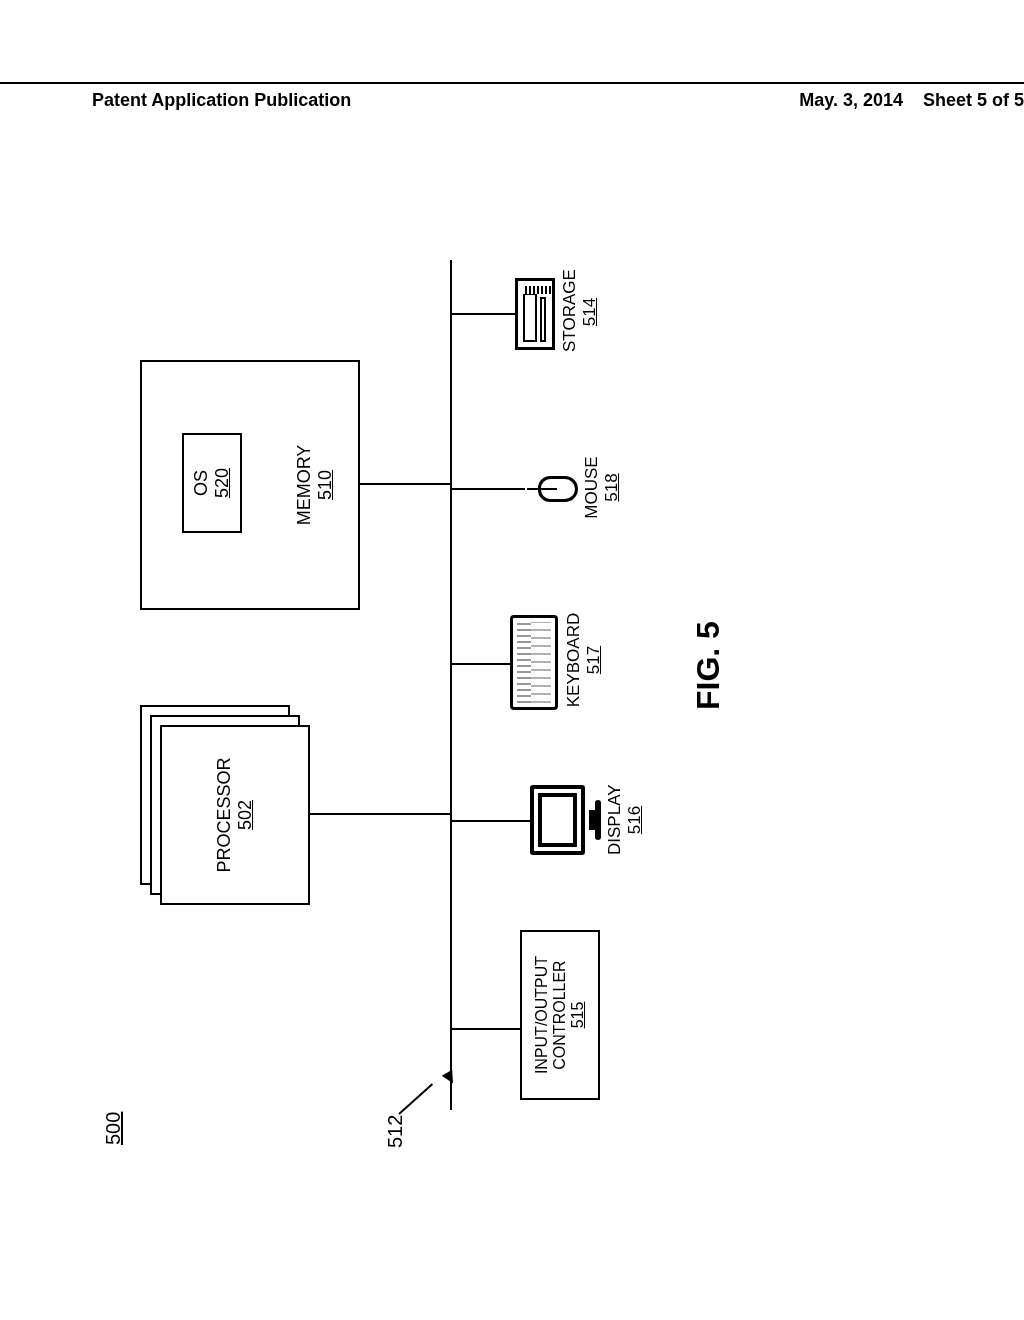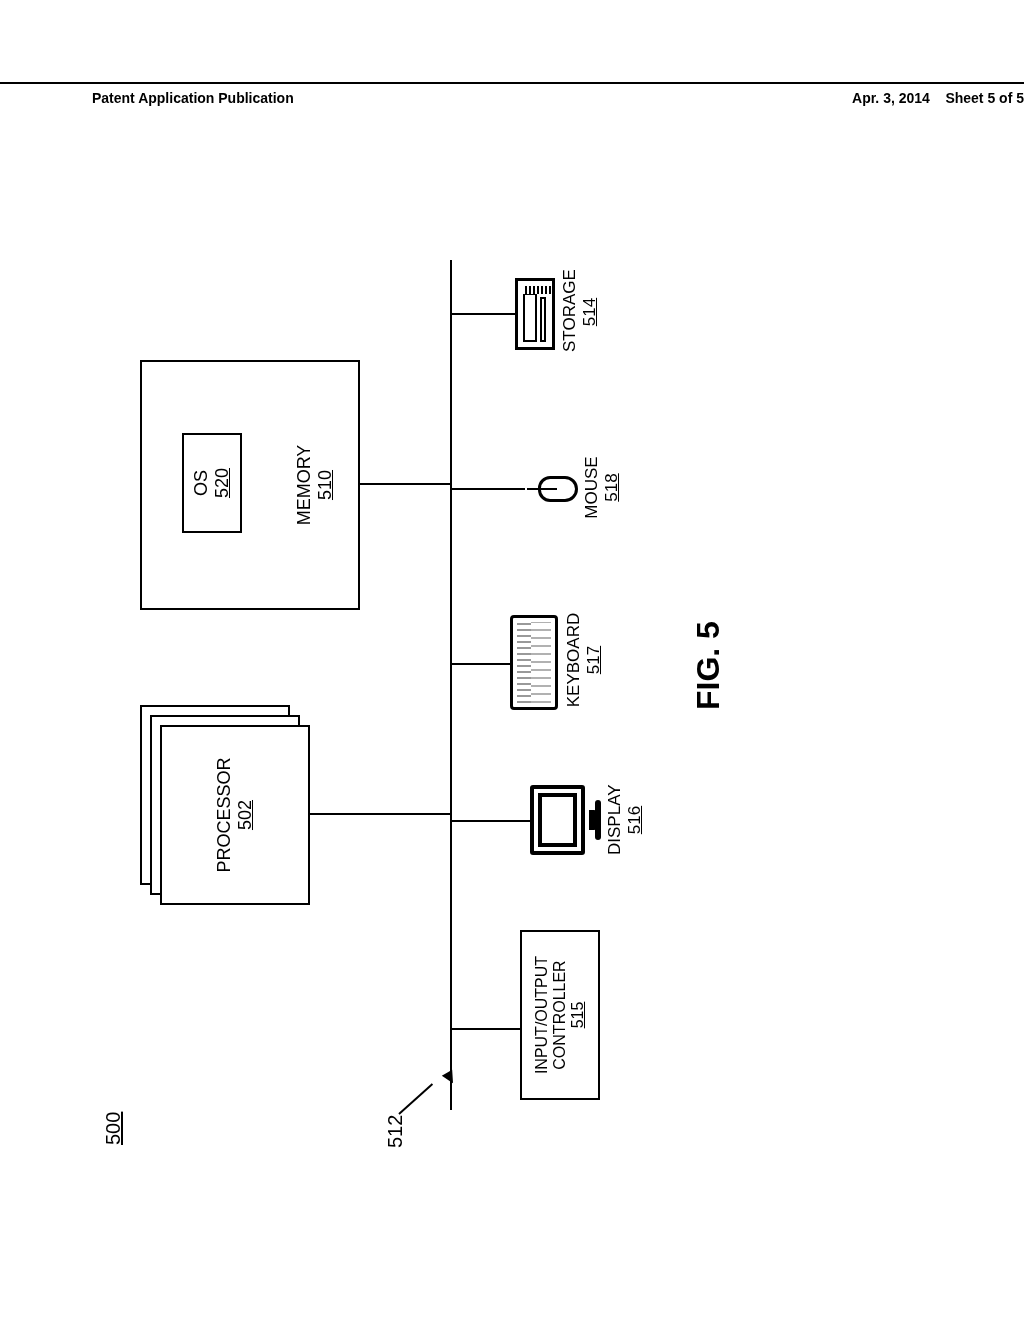--- a/index.html
+++ b/index.html
@@ -13,21 +13,21 @@
   }
   .page-header {
     position: absolute;
     top: 82px;
     left: 0;
     width: 100%;
     border-top: 2px solid #000;
     padding-top: 6px;
     display: flex;
     justify-content: space-between;
-    font-size: 14px;
+    font-size: 18px;
     font-weight: bold;
   }
   .page-header > div { padding: 0 92px; }
   .page-header .mid { padding: 0; }
 
   .diagram-viewport {
     position: absolute;
     top: 150px;
     left: 120px;
     width: 600px;
@@ -150,21 +150,21 @@
   .storage::after { content:""; position:absolute; top:5px; right:5px; width:8px; height:28px;
     background: repeating-linear-gradient(0deg,#000 0,#000 2px,#fff 2px,#fff 4px); }
   .storage .slot { position:absolute; bottom:6px; left:5px; width:45px; height:6px; border:2px solid #000; }
 </style>
 </head>
 <body>
 
 <div class="page-header">
   <div>Patent Application Publication</div>
   <div class="mid">
-    <span>Apr. 3, 2014</span>
+    <span>May. 3, 2014</span>
     &nbsp;&nbsp;
     <span>Sheet 5 of 5</span>
   </div>
 </div>
 
 <div class="diagram-viewport">
   <div class="canvas">
 
     <div class="ref-label" style="top:-18px; left:5px;">500</div>
     <div class="ref-label" style="top:264px; left:2px; text-decoration:none;">512</div>

